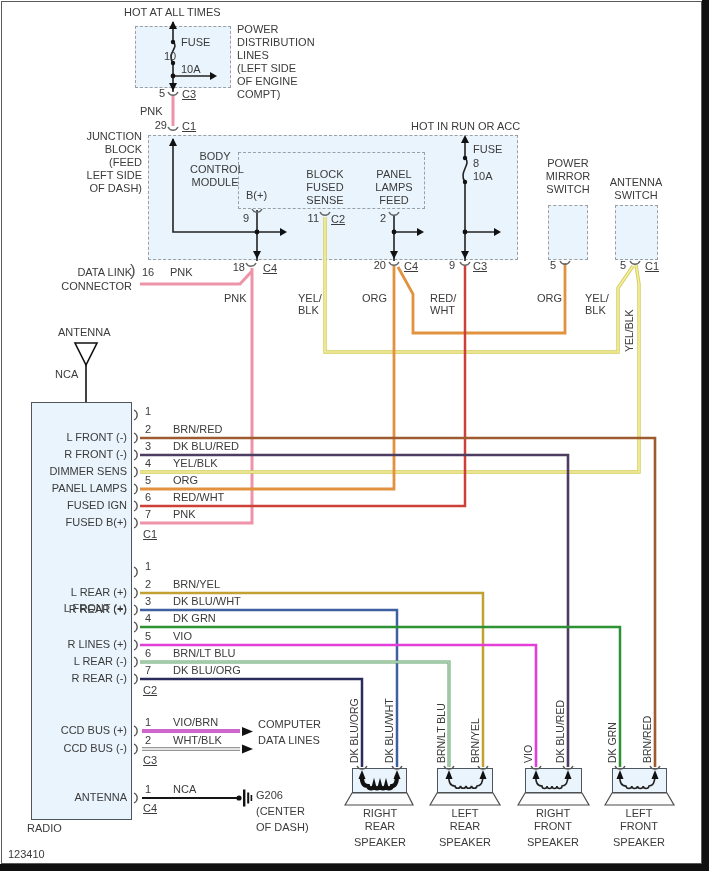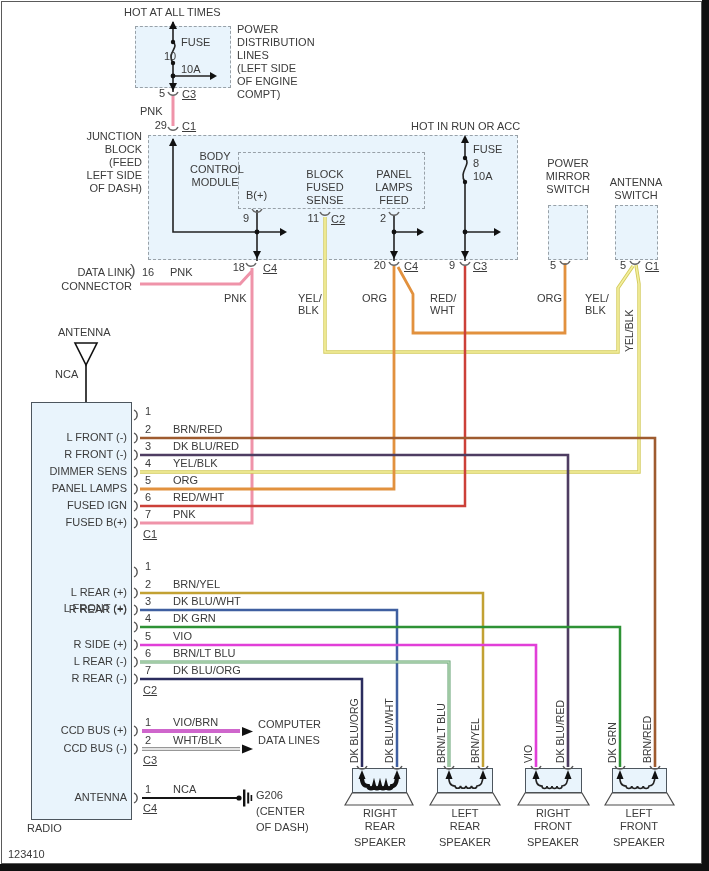--- a/index.html
+++ b/index.html
@@ -274,21 +274,21 @@
   <div class="t" style="left:145px;top:664px">7</div>
   <div class="t" style="left:173px;top:578px">BRN/YEL</div>
   <div class="t" style="left:173px;top:595px">DK BLU/WHT</div>
   <div class="t" style="left:173px;top:612px">DK GRN</div>
   <div class="t" style="left:173px;top:630px">VIO</div>
   <div class="t" style="left:173px;top:647px">BRN/LT BLU</div>
   <div class="t" style="left:173px;top:664px">DK BLU/ORG</div>
   <div class="t r" style="left:35px;top:586px;width:92px">L REAR (+)</div>
   <div class="t r" style="left:35px;top:603px;width:92px">R REAR (+)</div>
   <div class="t r" style="left:35px;top:602px;width:92px">L FRONT (+)</div>
-  <div class="t r" style="left:35px;top:638px;width:92px">R SIDE (+)</div>
+  <div class="t r" style="left:35px;top:638px;width:92px">R LINES (+)</div>
   <div class="t r" style="left:35px;top:655px;width:92px">L REAR (-)</div>
   <div class="t r" style="left:35px;top:672px;width:92px">R REAR (-)</div>
   <div class="t u" style="left:143px;top:684px">C2</div>
 
   <div class="t" style="left:145px;top:716px">1</div>
   <div class="t" style="left:145px;top:734px">2</div>
   <div class="t" style="left:173px;top:716px">VIO/BRN</div>
   <div class="t" style="left:173px;top:734px">WHT/BLK</div>
   <div class="t r" style="left:35px;top:724px;width:92px">CCD BUS (+)</div>
   <div class="t r" style="left:35px;top:742px;width:92px">CCD BUS (-)</div>

